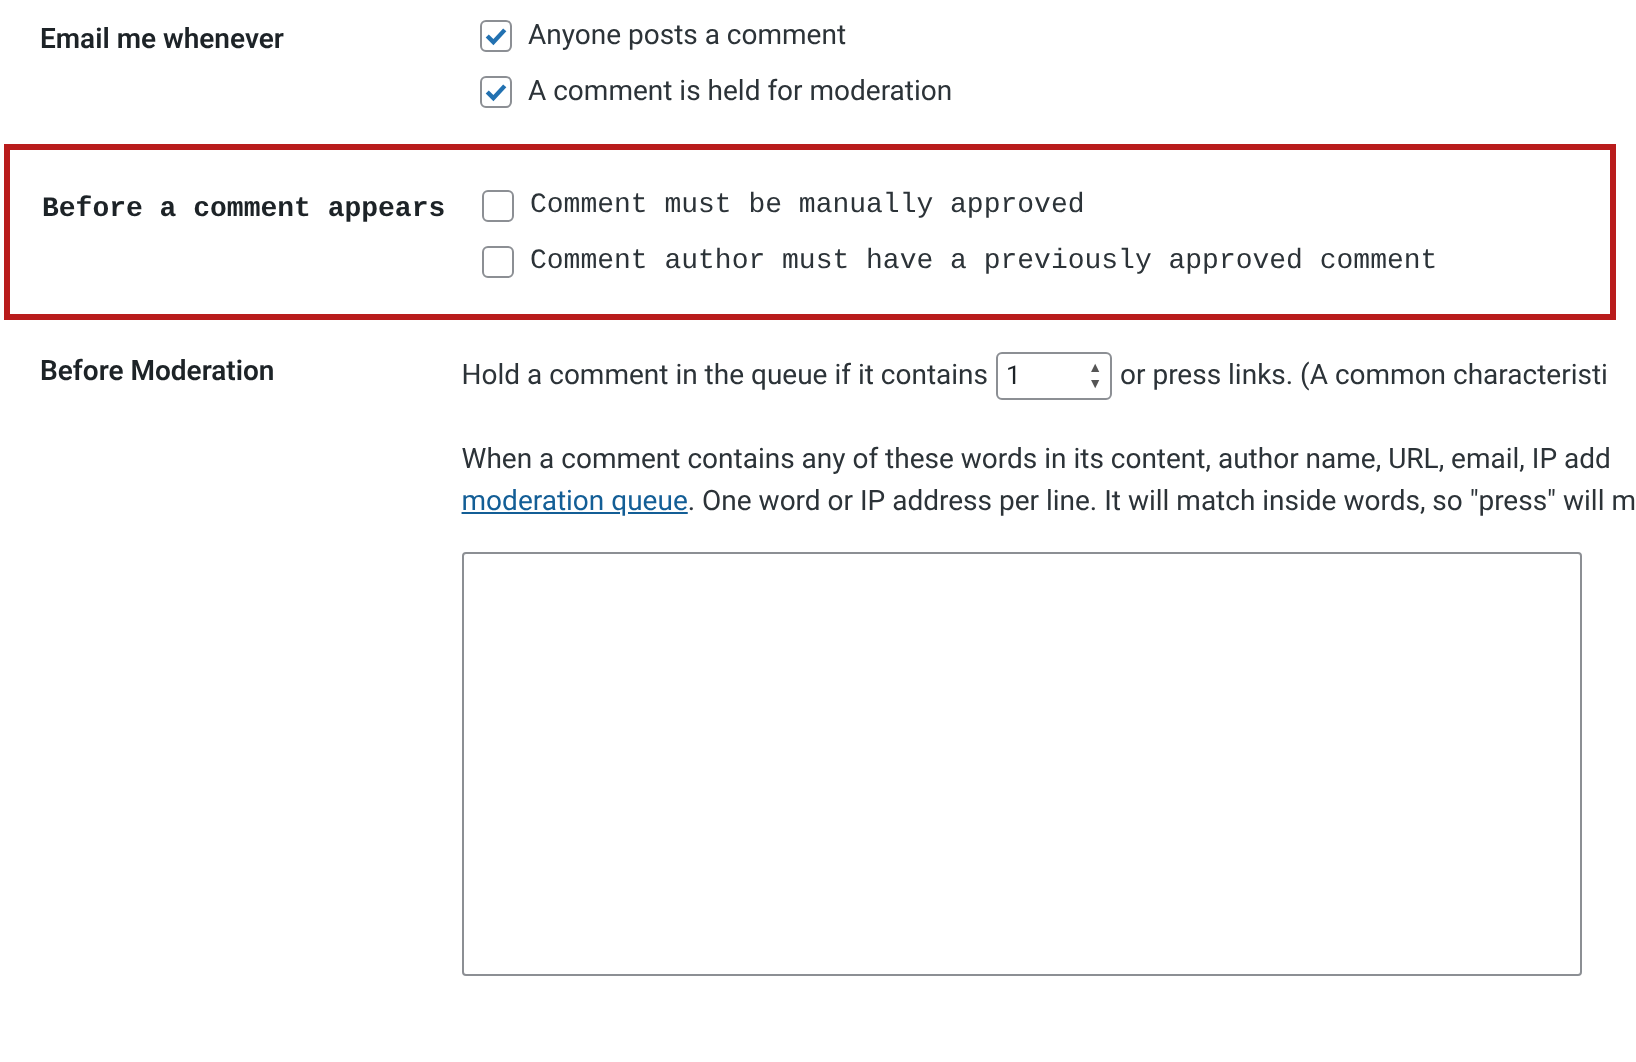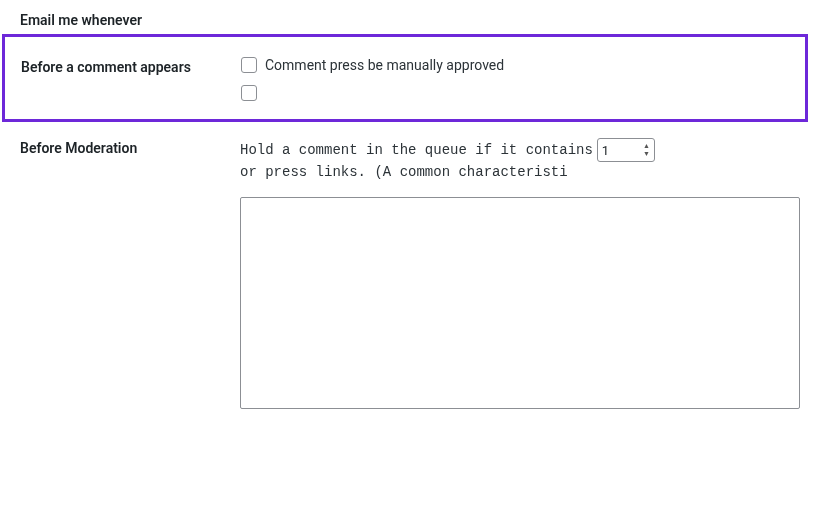--- a/index.html
+++ b/index.html
@@ -58,33 +58,33 @@
       display: none;
       width: 14px;
       height: 14px;
     }
     .checkbox-label {
       color: #2c3338;
       font-size: 14px;
       cursor: pointer;
     }
     .highlight-box {
-      border: 3px solid #6d28d9;
+      border: 3px solid #b91c1c;
       margin: 6px 10px 6px 2px;
       padding: 14px 0 14px 16px;
+      font-family: Liberation Mono, monospace;
     }
     .highlight-box .settings-row {
       padding: 0;
     }
     .moderation-text {
       color: #2c3338;
       font-size: 14px;
       line-height: 1.5;
       display: inline;
-      font-family: Liberation Mono, monospace;
     }
     .number-input {
       width: 58px;
       height: 24px;
       border: 1px solid #8c8f94;
       border-radius: 3px;
       padding: 0 4px;
       font-size: 13px;
       display: inline-flex;
       align-items: center;
@@ -138,50 +138,73 @@
     }
     .nowrap {
       white-space: nowrap;
     }
   </style>
 </head>
 <body>
 
 <div class="settings-row">
   <div class="settings-label">Email me whenever</div>
+  <div class="settings-content">
+    <div class="checkbox-row">
+      <span class="checkbox checked">
+        <svg viewBox="0 0 16 16">
+            <path fill="none" stroke="#2271b1" stroke-width="2.5" d="M3 8 L6.5 11.5 L13 4.5"></path>
+          </svg>
+      </span>
+      <span class="checkbox-label">Anyone posts a comment</span>
+    </div>
+    <div class="checkbox-row">
+      <span class="checkbox checked">
+        <svg viewBox="0 0 16 16">
+            <path fill="none" stroke="#2271b1" stroke-width="2.5" d="M3 8 L6.5 11.5 L13 4.5"></path>
+          </svg>
+      </span>
+      <span class="checkbox-label">A comment is held for moderation</span>
+    </div>
+  </div>
 </div>
 
 <div class="highlight-box">
   <div class="settings-row">
     <div class="settings-label">Before a comment appears</div>
     <div class="settings-content">
       <div class="checkbox-row">
         <span class="checkbox">
           
         </span>
-        <span class="checkbox-label">Comment press be manually approved</span>
+        <span class="checkbox-label">Comment must be manually approved</span>
       </div>
       <div class="checkbox-row" style="margin-bottom:4px;">
         <span class="checkbox">
           
         </span>
+        <span class="checkbox-label">Comment author must have a previously approved comment</span>
       </div>
     </div>
   </div>
 </div>
 
 <div class="settings-row">
   <div class="settings-label">Before Moderation</div>
   <div class="settings-content">
     <div class="inline-flex nowrap">
       <span class="moderation-text">Hold a comment in the queue if it contains</span>
       <span class="number-input">
         <span class="number-input-value">1</span>
         <span class="number-input-controls">
           <span class="spinner-btn">▲</span>
           <span class="spinner-btn">▼</span>
         </span>
       </span>
       <span class="moderation-text">or press links. (A common characteristi</span>
     </div>
+    <div class="moderation-paragraph nowrap">
+      <span>When a comment contains any of these words in its content, author name, URL, email, IP add</span><br>
+      <span class="link">moderation queue</span><span>. One word or IP address per line. It will match inside words, so "press" will m</span>
+    </div>
     <textarea class="moderation-textarea" style=""></textarea>
   </div>
 </div>
 
 </body></html>

